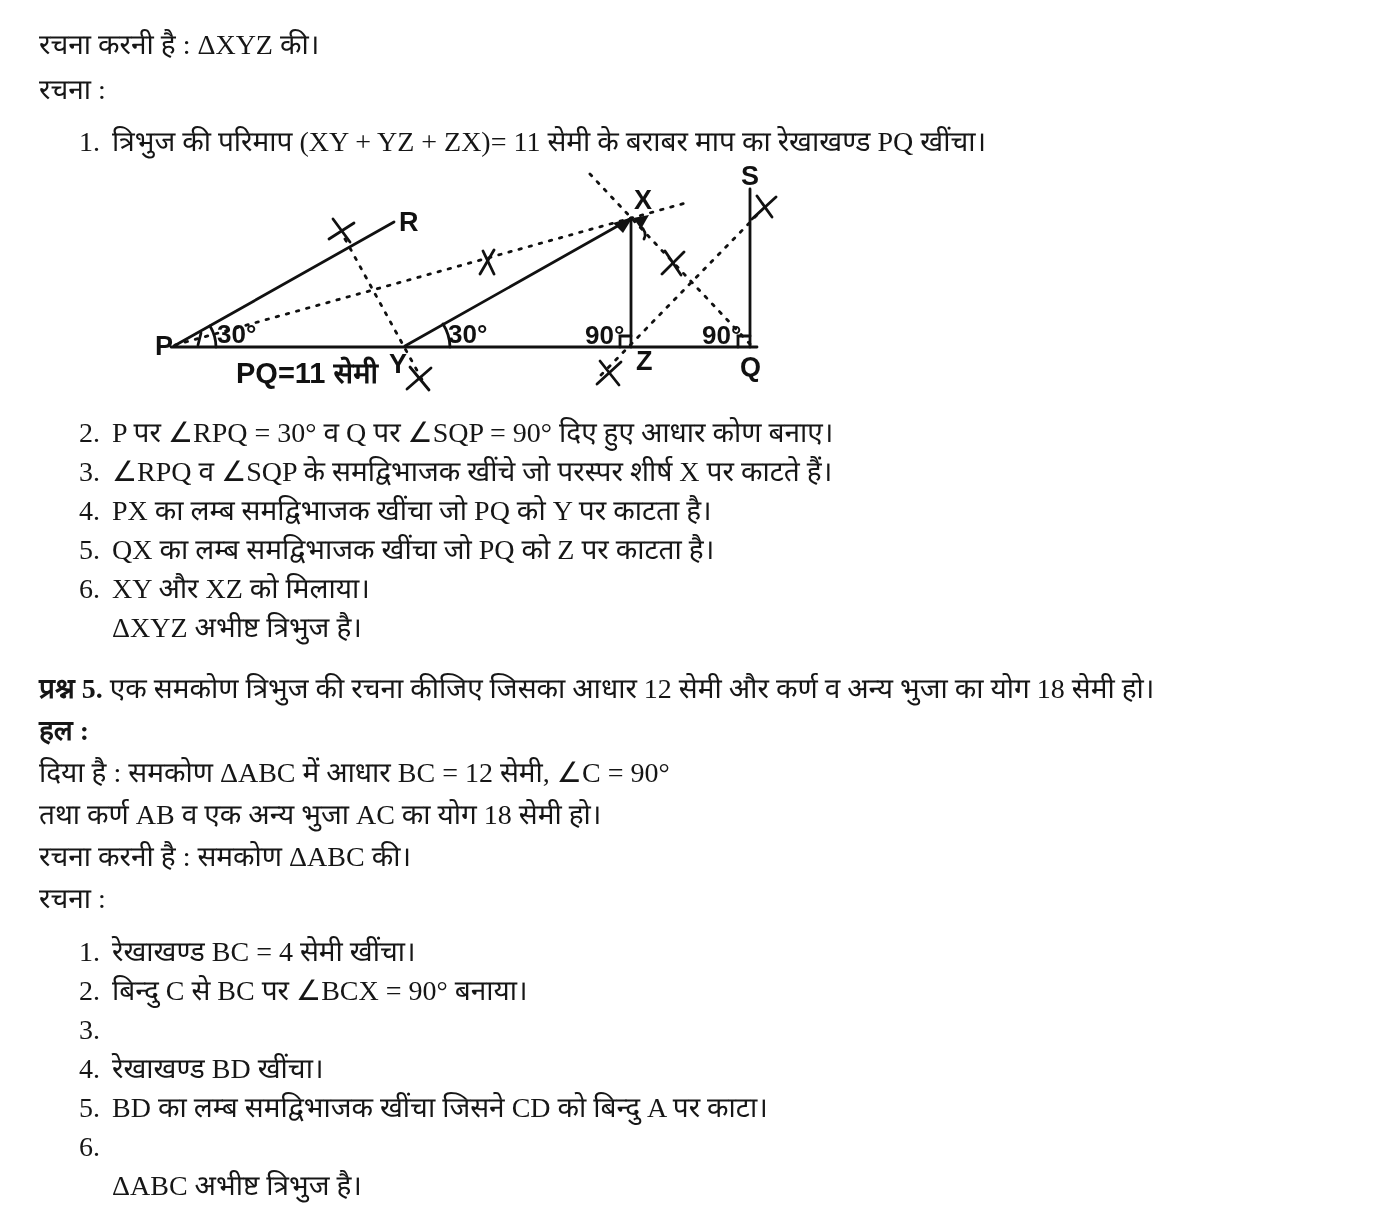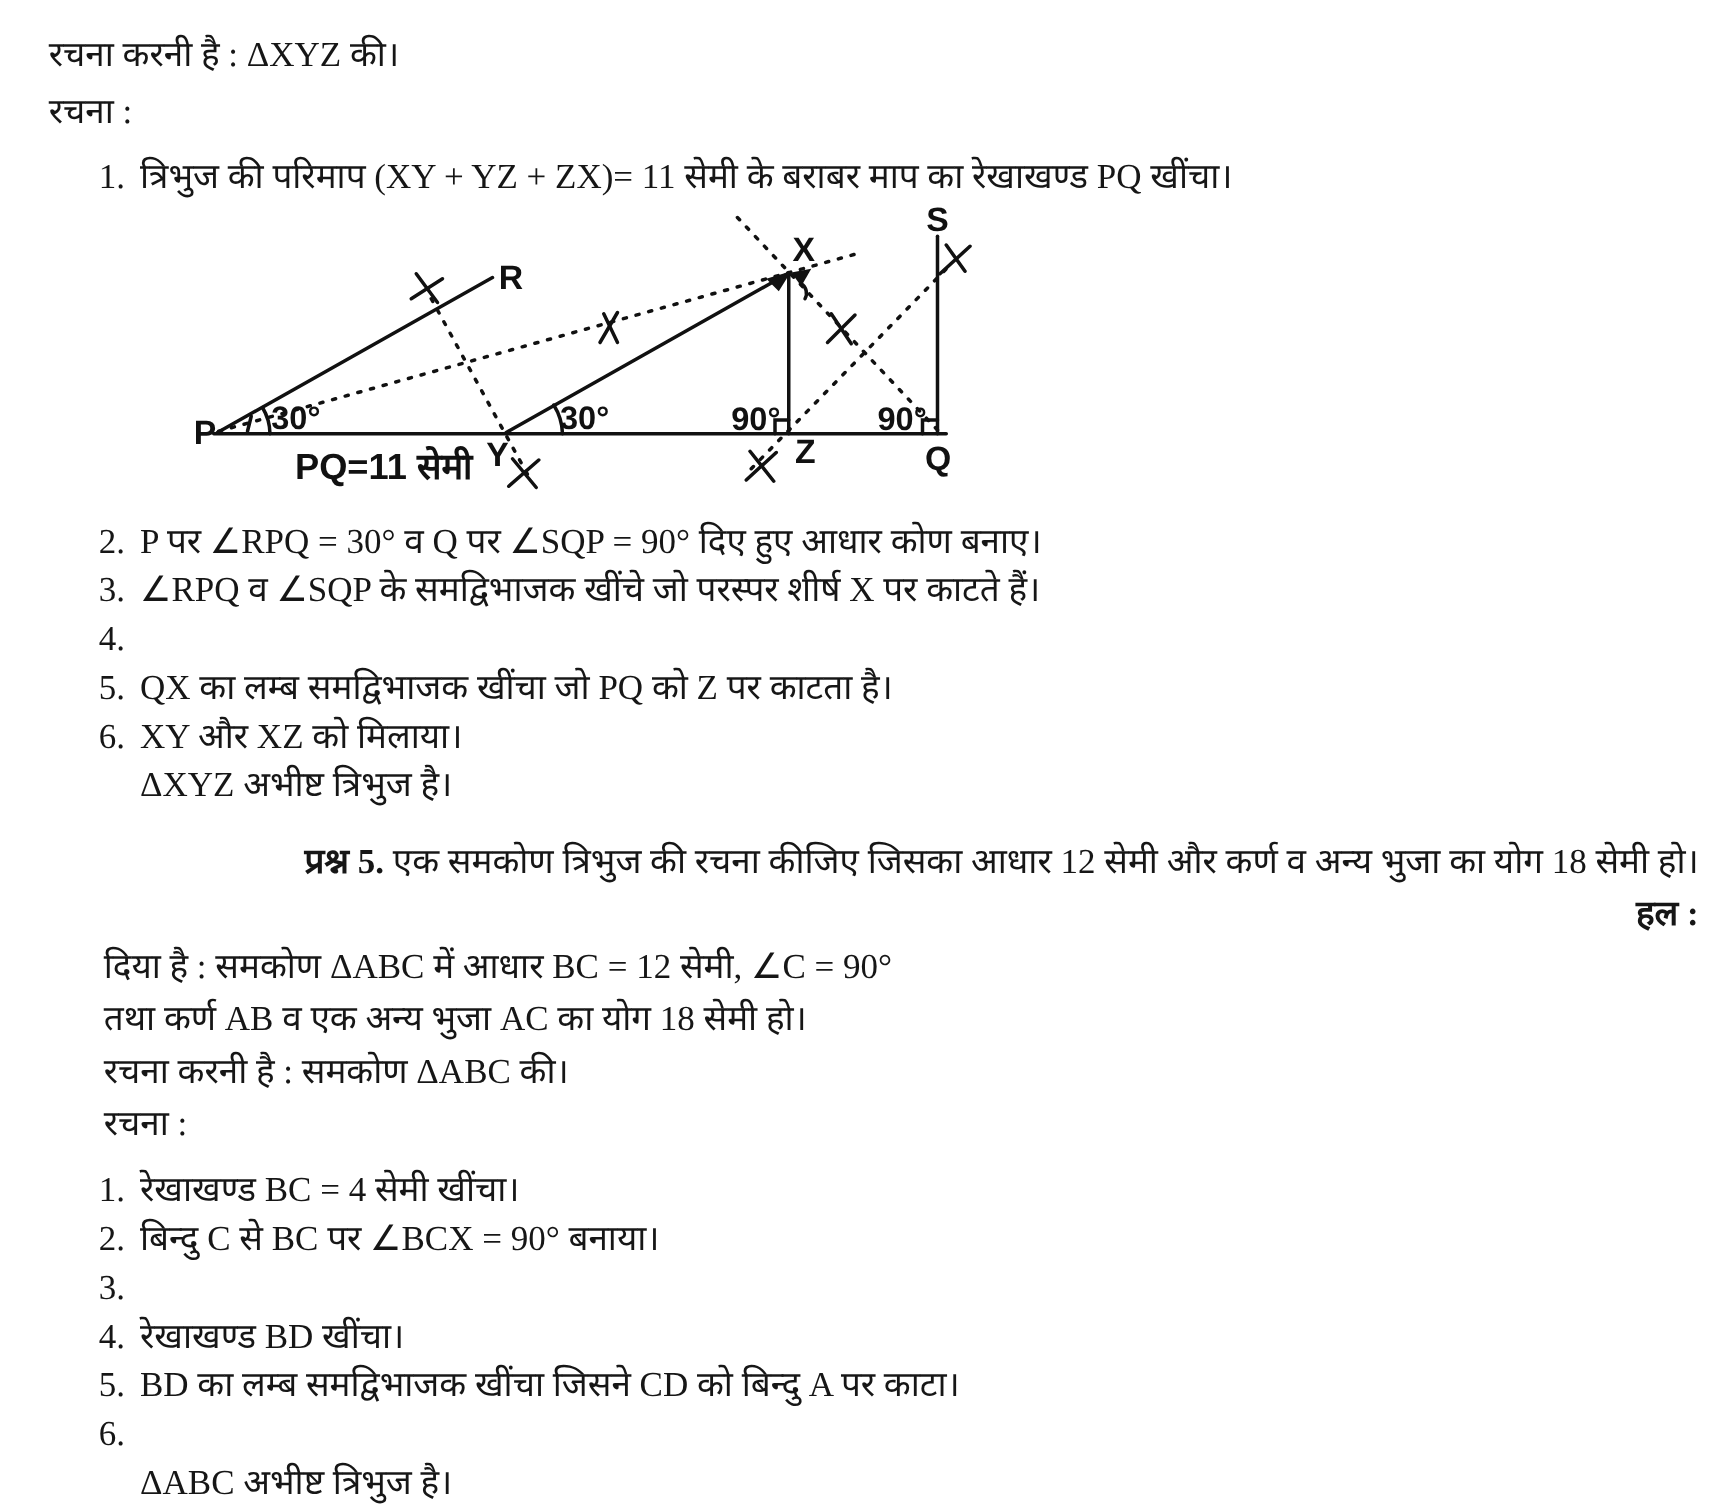--- a/index.html
+++ b/index.html
@@ -12,22 +12,22 @@
   }
   .page { padding:26px 30px 0 39px; font-size:28px; }
   .line { line-height:38px; margin-bottom:7px; white-space:nowrap; }
   .bold { font-weight:bold; }
   .steps { margin-left:40px; margin-top:14px; }
   .step { display:flex; line-height:38px; margin-bottom:1px; white-space:nowrap; }
   .step .num { width:33px; flex:none; }
   .conclusion { line-height:38px; margin-left:33px; white-space:nowrap; }
   .figure-wrap { margin:4px 0 12px 72px; }
   .q-block { margin-top:22px; }
-  .q-line { line-height:40px; margin-bottom:2px; white-space:nowrap;text-align:right; }
-  .given { line-height:40px; margin-bottom:2px; white-space:nowrap;margin-left:44px; }
+  .q-line { line-height:40px; margin-bottom:2px; white-space:nowrap; }
+  .given { line-height:40px; margin-bottom:2px; white-space:nowrap; }
   svg text { font-family:"Liberation Sans", sans-serif; font-weight:bold; fill:#111; }
   svg .pt { font-size:27px; }
   svg .ang { font-size:26px; }
   svg .meas { font-size:29px; }
 </style>
 </head>
 <body>
 
 <div class="page">
 
@@ -103,20 +103,21 @@
     <div class="step">
       <span class="num">2.</span>
       <span>P पर ∠RPQ = 30° व Q पर ∠SQP = 90° दिए हुए आधार कोण बनाए।</span>
     </div>
     <div class="step">
       <span class="num">3.</span>
       <span>∠RPQ व ∠SQP के समद्विभाजक खींचे जो परस्पर शीर्ष X पर काटते हैं।</span>
     </div>
     <div class="step">
       <span class="num">4.</span>
+      <span>PX का लम्ब समद्विभाजक खींचा जो PQ को Y पर काटता है।</span>
     </div>
     <div class="step">
       <span class="num">5.</span>
       <span>QX का लम्ब समद्विभाजक खींचा जो PQ को Z पर काटता है।</span>
     </div>
     <div class="step">
       <span class="num">6.</span>
       <span>XY और XZ को मिलाया।</span>
     </div>
     <div class="conclusion">ΔXYZ अभीष्ट त्रिभुज है।</div>

